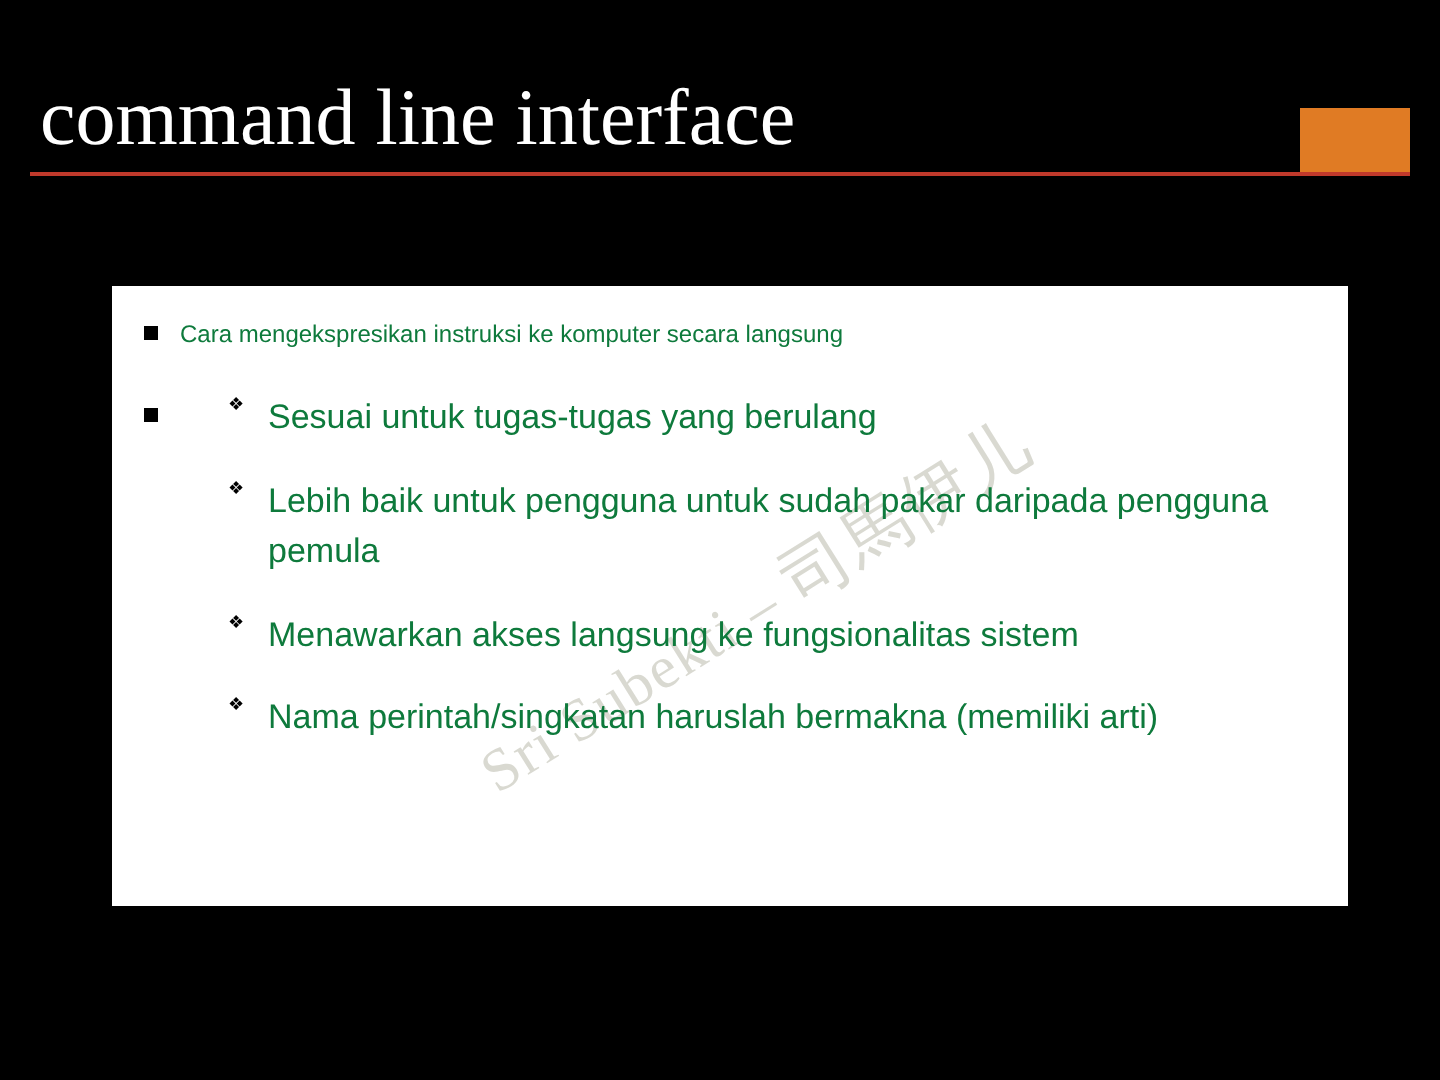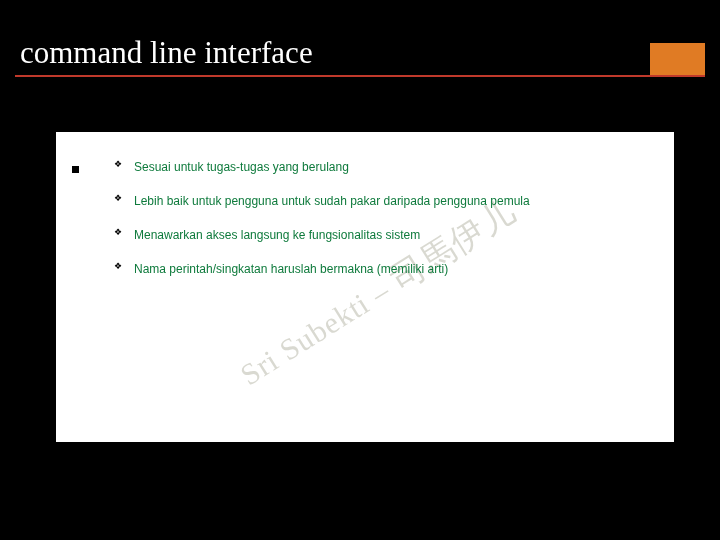--- a/index.html
+++ b/index.html
@@ -10,21 +10,21 @@
     position: relative;
     overflow: hidden;
   }
   .title-row {
     display: flex;
     align-items: flex-end;
     padding: 35px 20px 0 20px;
   }
   .title {
     font-family: Georgia, "Times New Roman", serif;
-    font-size: 31px;
+    font-size: 40px;
     color: #fff;
     font-weight: 400;
     flex: 0 0 auto;
   }
   .title-spacer { flex: 1; }
   .accent-box {
     width: 55px;
     height: 32px;
     background: #e07b24;
     margin-right: -5px;
@@ -70,21 +70,21 @@
   ul.top > li::before {
     content: "";
     position: absolute;
     left: 2px; top: 8px;
     width: 7px; height: 7px;
     background: #000;
   }
   ul.sub { margin-top: 14px; margin-left: 24px; }
   ul.sub > li {
     color: #0e7a3c;
-    font-size: 12px;
+    font-size: 17px;
     line-height: 1.5;
     position: relative;
     padding-left: 20px;
     margin-bottom: 16px;
   }
   ul.sub > li::before {
     content: "❖";
     position: absolute;
     left: 0; top: 0;
     font-size: 9px;
@@ -101,20 +101,23 @@
 </div>
 <div class="rule"></div>
 
 <div class="content">
   <div class="wm">
     <span>Sri Subekti –</span>
     <span class="cjk">司馬伊儿</span>
   </div>
   <ul class="top">
     <li>
+      <span>Cara mengekspresikan instruksi ke komputer secara langsung</span>
+    </li>
+    <li>
       <ul class="sub">
         <li><span>Sesuai untuk tugas-tugas yang berulang</span></li>
         <li><span>Lebih baik untuk pengguna untuk sudah pakar daripada pengguna pemula</span></li>
         <li><span>Menawarkan akses langsung ke fungsionalitas sistem</span></li>
         <li><span>Nama perintah/singkatan haruslah bermakna (memiliki arti)</span></li>
       </ul>
     </li>
   </ul>
 </div>
 

